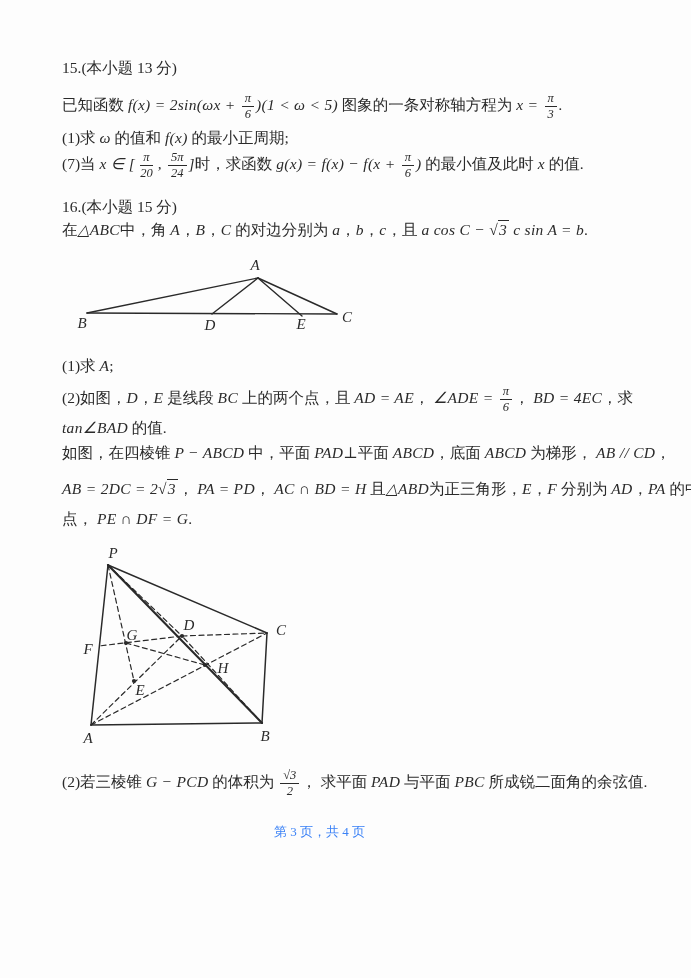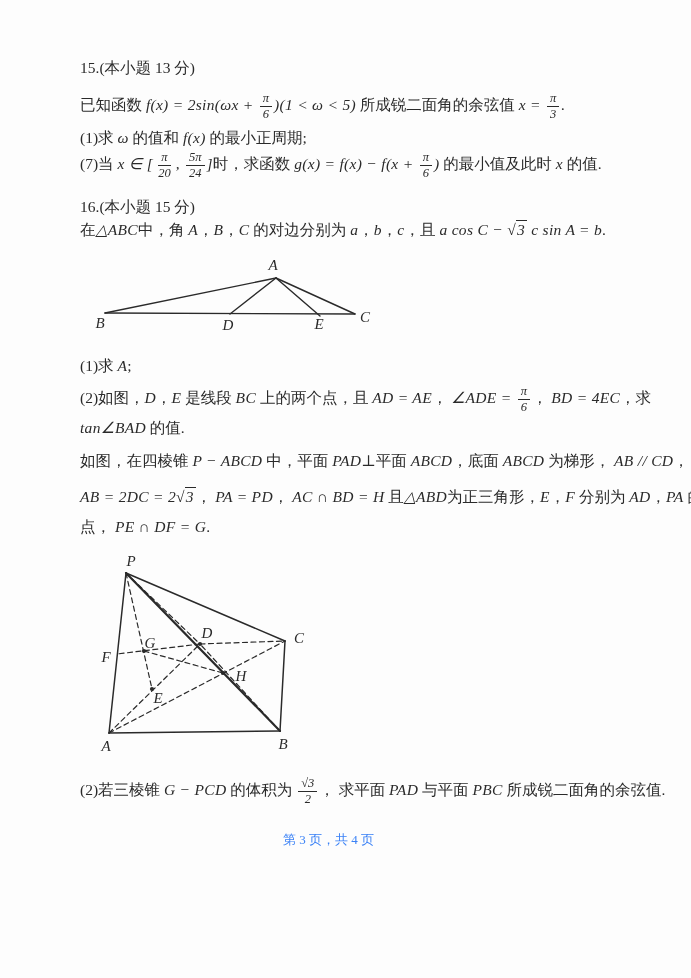--- a/index.html
+++ b/index.html
@@ -4,21 +4,21 @@
 <style>
   html,body{margin:0;padding:0;}
   body{
     width:691px;height:978px;background:#ffffff;
     font-family:"Liberation Serif","DejaVu Serif",serif;
     color:#2a2a2a;
   }
   .page{
     position:relative;width:691px;height:978px;background:#fdfdfd;overflow:hidden;
   }
-  .content{padding:58px 50px 0 80px;}
+  .content{padding:58px 50px 0 62px;}
   .para{
     margin:0;font-size:15.5px;line-height:20px;min-height:20px;
     white-space:nowrap;
   }
   .cn{font-family:"Liberation Serif","DejaVu Serif",serif;}
   .mi{font-style:italic;font-family:"Liberation Serif",serif;letter-spacing:0.3px;}
   .frac{
     display:inline-flex;flex-direction:column;align-items:center;
     vertical-align:middle;margin:0 2px;font-style:italic;
     font-family:"Liberation Serif",serif;font-size:12.5px;line-height:1.2;
@@ -31,41 +31,41 @@
   #p15a{margin-top:13px;}
   #p15b{margin-top:6px;}
   #p15c{margin-top:2px;}
   #p16h{margin-top:16px;}
   #p16a{margin-top:3px;}
   #fig1{margin-top:12px;}
   #p16b{margin-top:14px;}
   #p16c{margin-top:8px;}
   #p16d{margin-top:3px;}
   #p17h{margin-top:9px;}
-  #p17a{margin-top:13px;}
+  #p17a{margin-top:5px;}
   #p17b{margin-top:16px;}
   #p17c{margin-top:10px;}
   #fig2{margin-top:14px;}
   #p17d{margin-top:18px;}
   #p17e{margin-top:10px;}
   .footer{
     margin-top:24px;font-size:13px;text-align:center;
     transform:translateX(-32px);color:#3b82f6;
   }
 </style>
 </head>
 <body>
 
 <div class="page">
   <div class="content">
     <p class="para" id="p15h"><span class="cn">15.(本小题 13 分)</span></p>
     <p class="para" id="p15a"><span class="cn">已知函数 </span><span class="mi">f(x) = 2sin(ωx + </span><span class="frac">
           <span class="fnum">π</span>
           <span class="fden">6</span>
-        </span><span class="mi">)(1 &lt; ω &lt; 5)</span><span class="cn"> 所成锐二面角的余弦值 </span><span class="mi">x = </span><span class="frac">
+        </span><span class="mi">)(1 &lt; ω &lt; 5)</span><span class="cn"> 图象的一条对称轴方程为 </span><span class="mi">x = </span><span class="frac">
           <span class="fnum">π</span>
           <span class="fden">3</span>
         </span><span class="mi">.</span></p>
     <p class="para" id="p15b"><span class="cn">(1)求 </span><span class="mi">ω</span><span class="cn"> 的值和 </span><span class="mi">f(x)</span><span class="cn"> 的最小正周期;</span></p>
     <p class="para" id="p15c"><span class="cn">(7)当 </span><span class="mi">x ∈ [</span><span class="frac">
           <span class="fnum">π</span>
           <span class="fden">20</span>
         </span><span class="mi">, </span><span class="frac">
           <span class="fnum">5π</span>
           <span class="fden">24</span>

